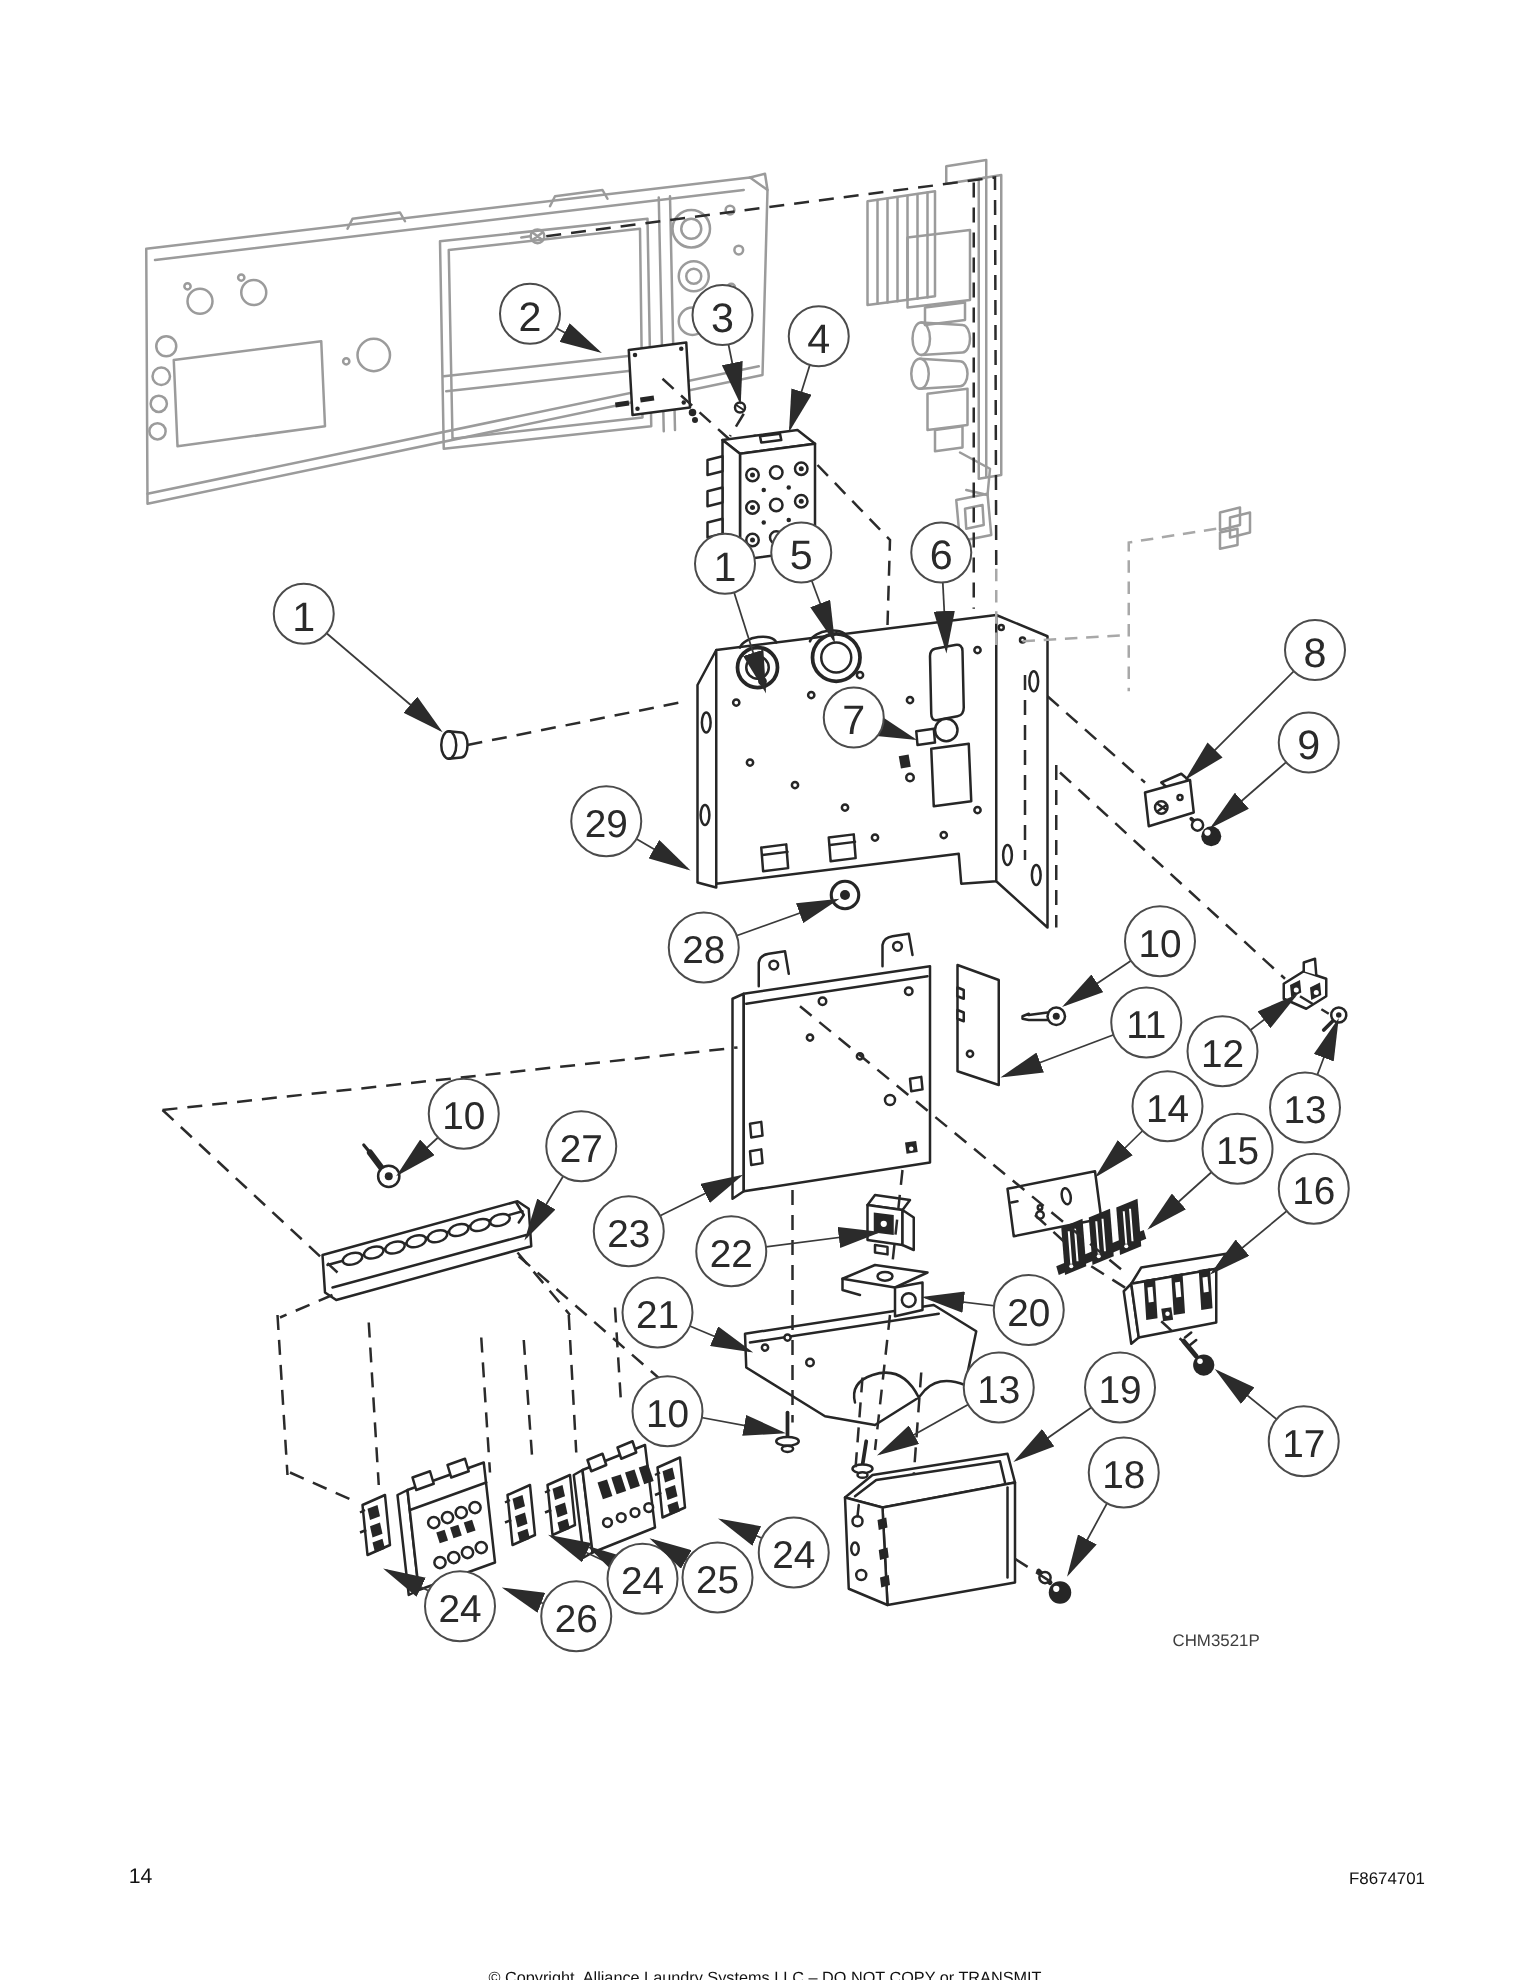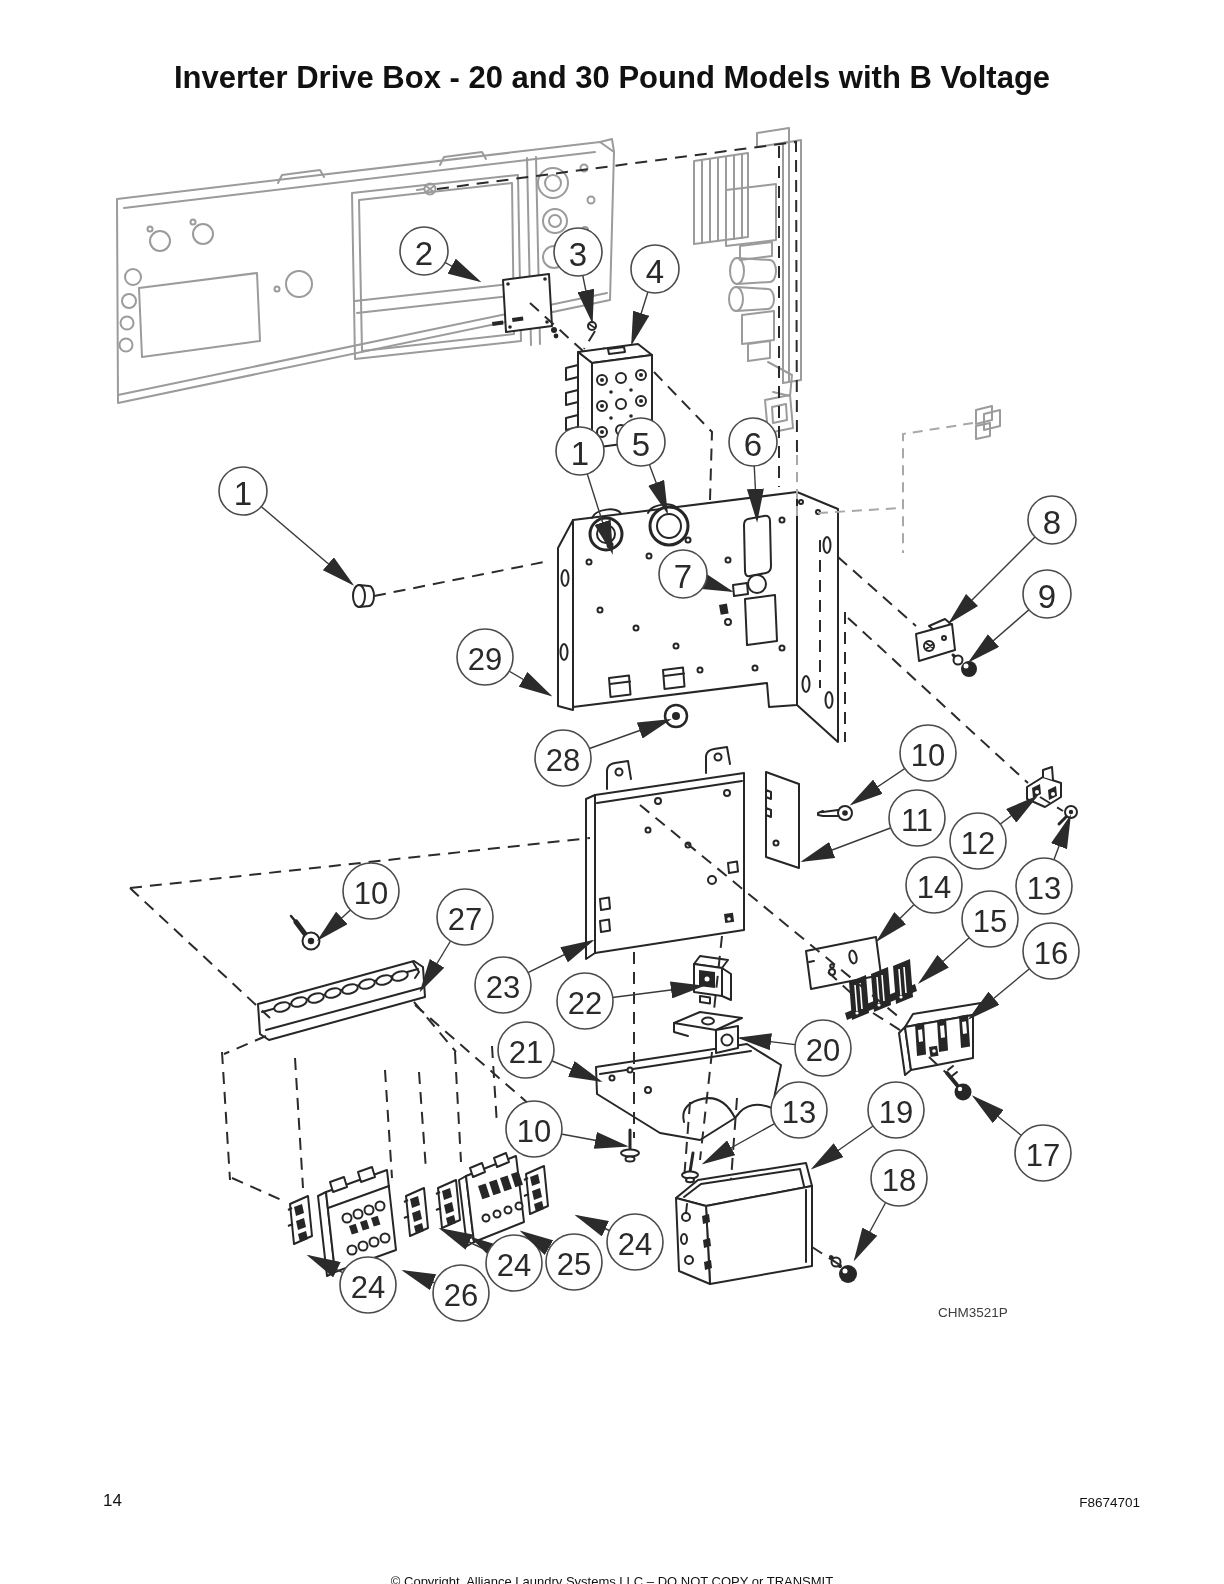--- a/index.html
+++ b/index.html
@@ -632,18 +632,17 @@
         <g>
           <line x1="635" y1="1242" x2="577" y2="1216" class="leader" marker-end="url(#arrowhead)"></line>
           <circle cx="635" cy="1242" r="28" class="balloon"></circle>
           <text x="635" y="1244" class="balloon-num" font-size="31">24</text>
         </g>
       </g>
 
   <text class="figcode" x="938" y="1317">CHM3521P</text>
 </svg>
 
-<div class="hdr">Inverter Drive Box - 20 and 30 Pound Models with B Voltage</div>
 <div class="pgnum">14</div>
 <div class="copyright">© Copyright, Alliance Laundry Systems LLC – DO NOT COPY or TRANSMIT</div>
 <div class="docnum">F8674701</div>
 
 </div>
 
 </body></html>

